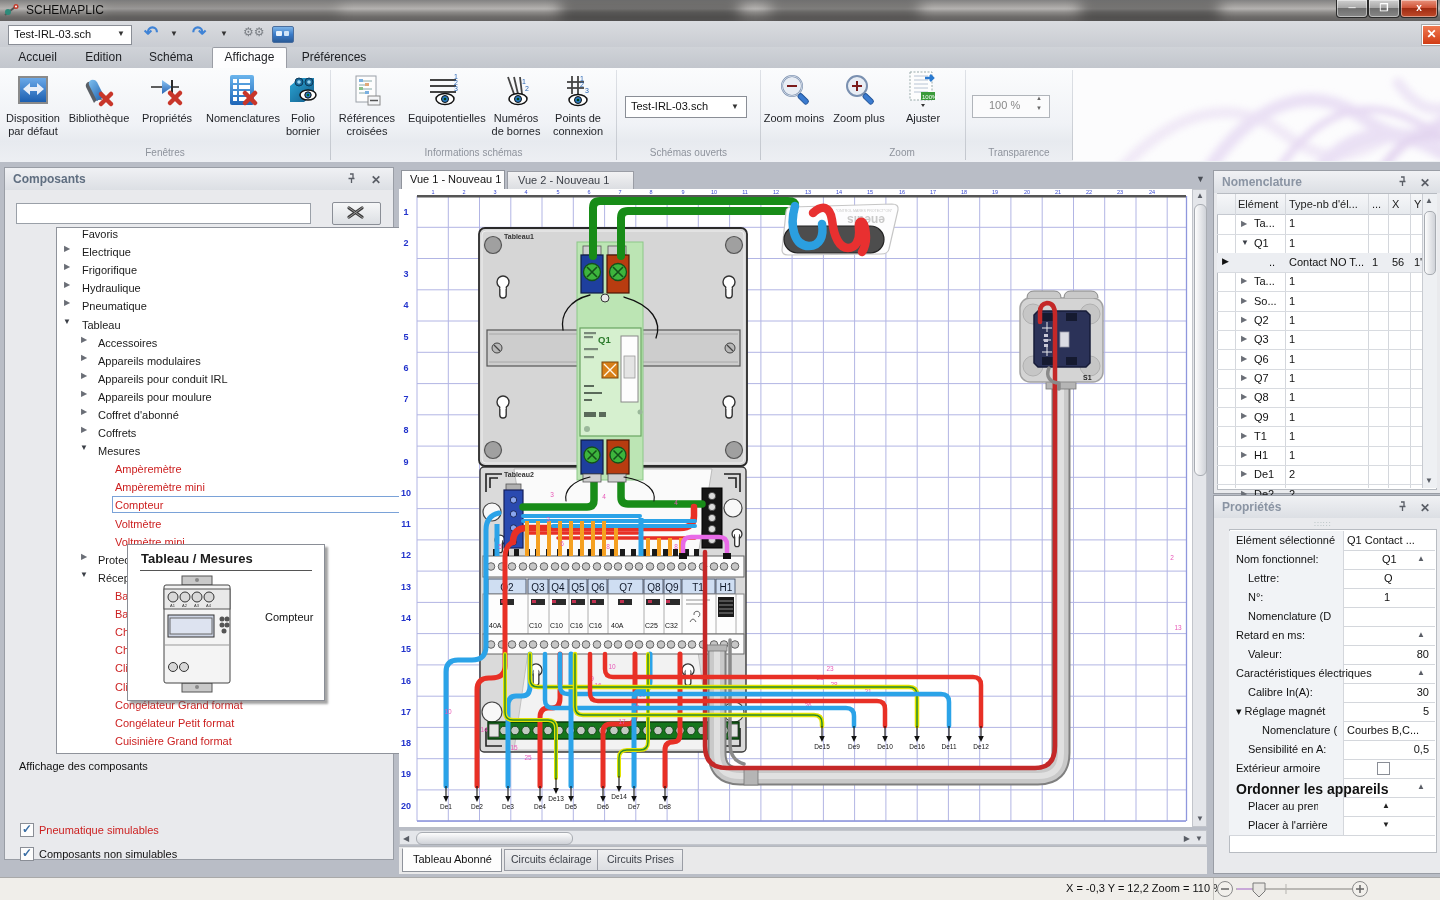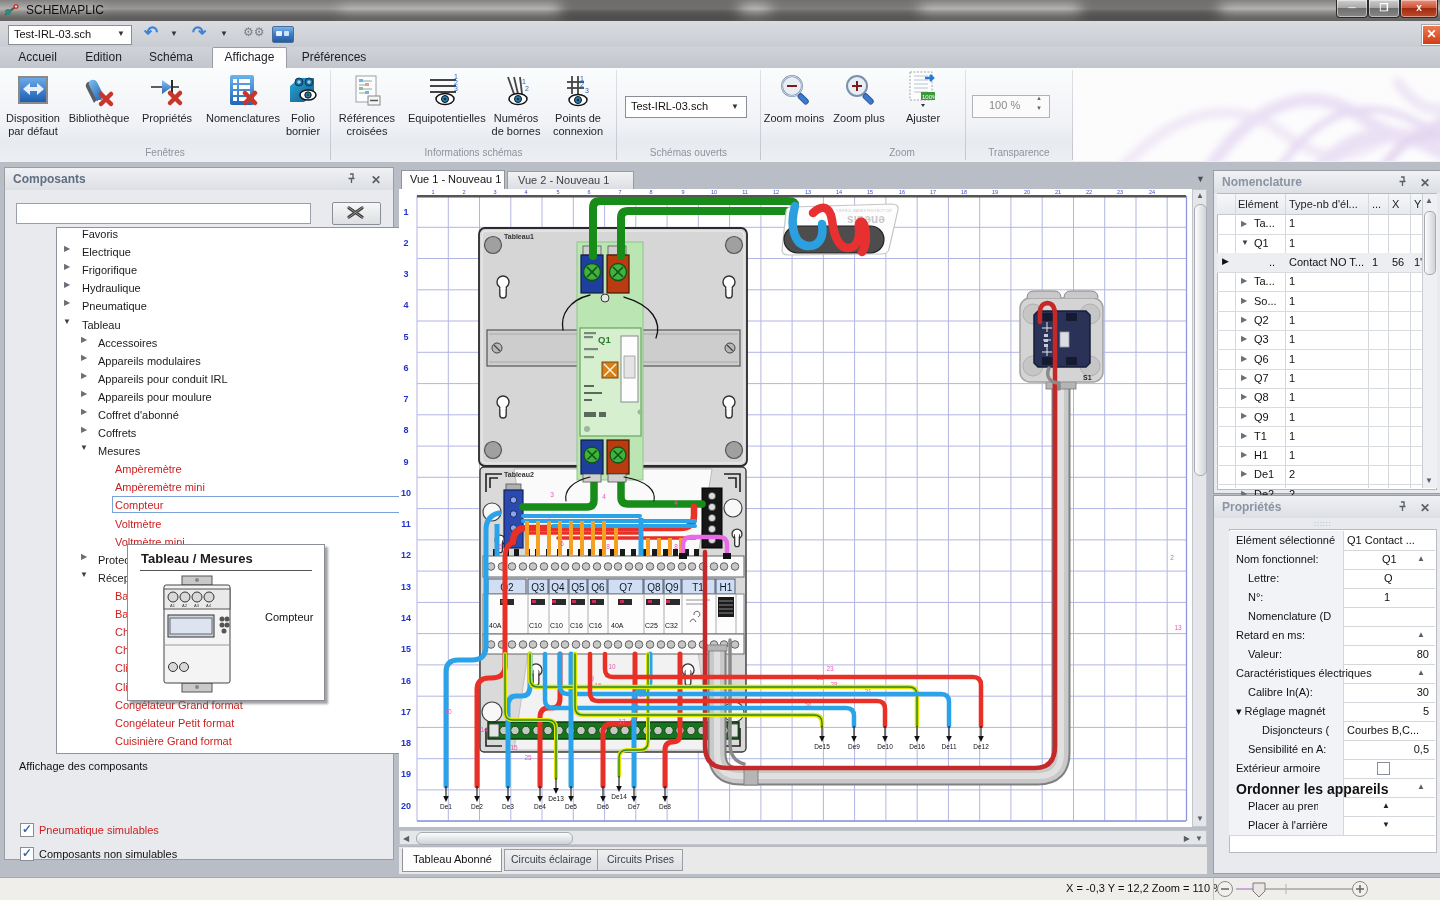--- a/index.html
+++ b/index.html
@@ -1074,21 +1074,21 @@
  <div class="abs" style="left:15px;top:187px;width:206px;height:19px;border-bottom:1px solid #d4d7dc;"></div>
  <div class="abs" style="left:15px;top:187px;width:115px;height:19px;background:#f1f3f6;border-right:1px solid #d4d7dc;box-sizing:border-box;"></div>
  <div class="abs" style="left:34px;top:190px;width:94px;font-size:11px;color:#111;white-space:nowrap;overflow:hidden;">Calibre In(A):</div>
  <div class="abs" style="left:130px;top:190px;width:85px;text-align:right;font-size:11px;color:#111;">30</div>
  <div class="abs" style="left:15px;top:206px;width:206px;height:19px;border-bottom:1px solid #d4d7dc;"></div>
  <div class="abs" style="left:15px;top:206px;width:115px;height:19px;background:#f1f3f6;border-right:1px solid #d4d7dc;box-sizing:border-box;"></div>
  <div class="abs" style="left:22px;top:209px;width:106px;font-size:11px;color:#111;white-space:nowrap;overflow:hidden;">▾ Réglage magnét</div>
  <div class="abs" style="left:130px;top:209px;width:85px;text-align:right;font-size:11px;color:#111;">5</div>
  <div class="abs" style="left:15px;top:225px;width:206px;height:19px;border-bottom:1px solid #d4d7dc;"></div>
  <div class="abs" style="left:15px;top:225px;width:115px;height:19px;background:#f1f3f6;border-right:1px solid #d4d7dc;box-sizing:border-box;"></div>
- <div class="abs" style="left:48px;top:228px;width:80px;font-size:11px;color:#111;white-space:nowrap;overflow:hidden;">Disjoncteurs (</div>
+ <div class="abs" style="left:48px;top:228px;width:80px;font-size:11px;color:#111;white-space:nowrap;overflow:hidden;">Nomenclature (</div>
  <div class="abs" style="left:133px;top:228px;font-size:11px;color:#111;">Courbes B,C...</div>
  <div class="abs" style="left:15px;top:244px;width:206px;height:19px;border-bottom:1px solid #d4d7dc;"></div>
  <div class="abs" style="left:15px;top:244px;width:115px;height:19px;background:#f1f3f6;border-right:1px solid #d4d7dc;box-sizing:border-box;"></div>
  <div class="abs" style="left:34px;top:247px;width:94px;font-size:11px;color:#111;white-space:nowrap;overflow:hidden;">Sensibilité en A:</div>
  <div class="abs" style="left:130px;top:247px;width:85px;text-align:right;font-size:11px;color:#111;">0,5</div>
  <div class="abs" style="left:15px;top:263px;width:206px;height:19px;border-bottom:1px solid #d4d7dc;"></div>
  <div class="abs" style="left:15px;top:263px;width:115px;height:19px;background:#f1f3f6;border-right:1px solid #d4d7dc;box-sizing:border-box;"></div>
  <div class="abs" style="left:22px;top:266px;width:106px;font-size:11px;color:#111;white-space:nowrap;overflow:hidden;">Extérieur armoire</div>
  <div class="abs" style="left:163px;top:266px;width:11px;height:11px;background:#fff;border:1px solid #8a8e96;"></div>
  <div class="abs" style="left:15px;top:282px;width:206px;height:19px;border-bottom:1px solid #d4d7dc;"></div>

